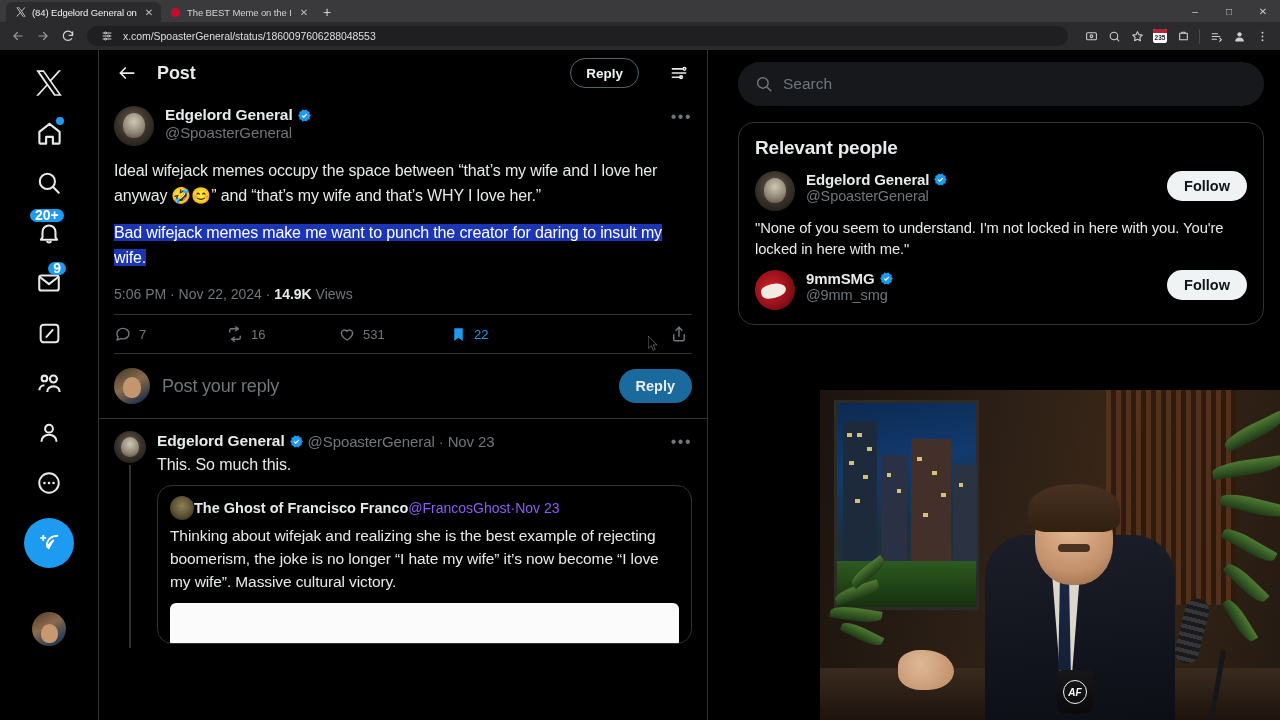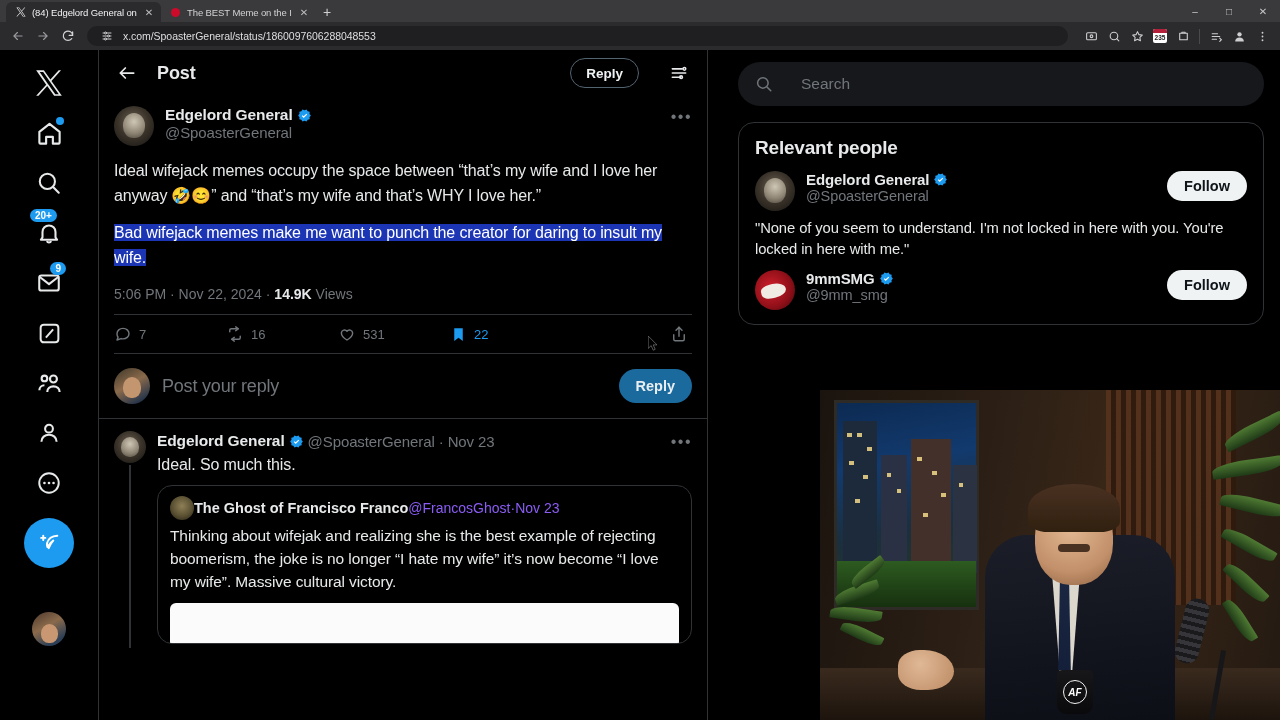--- a/index.html
+++ b/index.html
@@ -35,21 +35,21 @@
   .cal-ic .cal-num { font-size:6.5px; font-weight:bold; color:#222; text-align:center; line-height:10px; }
   .vsep { width:1px; height:15px; background:#4a4a4d; margin:0 3px; }
 
   
   #page { position:relative; width:1280px; height:670px; background:#000; display:flex; }
 
   
   #leftnav { width:98px; flex:0 0 98px; background:#000; display:flex; flex-direction:column;
              align-items:center; padding-top:8px; }
   .nv { width:50px; height:50px; display:flex; align-items:center; justify-content:center; position:relative; color:#e7e9ea; }
-  .badge { position:absolute; background:#1d9bf0; color:#fff; font-size:10px; font-weight:bold;
+  .badge { position:absolute; background:#1d9bf0; color:#fff; font-size:14px; font-weight:bold;
            border-radius:9px; padding:1px 5px; line-height:11px; }
   .badge.dot { width:8px; height:8px; padding:0; border-radius:50%; }
   #compose-btn { width:50px; height:50px; border-radius:50%; background:#1d9bf0; display:flex;
                  align-items:center; justify-content:center; margin-top:10px; }
   #nav-avatar { width:34px; height:34px; border-radius:50%; margin-top:44px; overflow:hidden;
                 background:linear-gradient(150deg,#5b4434 10%,#8a6a4b 42%,#2d3f56 80%); position:relative; }
   #nav-avatar::after { content:""; position:absolute; left:9px; top:12px; width:17px; height:19px;
                        border-radius:50% 50% 45% 45%; background:#c99873; }
 
   
@@ -111,21 +111,21 @@
   .quote-card { margin-top:10px; border:1px solid #2f3336; border-radius:15px; overflow:hidden; }
   .qc-head { display:flex; align-items:center; padding:10px 12px 0 12px; }
   .qc-name { font-size:14.5px; font-weight:bold; }
   .qc-handle { font-size:14px; color:#8b5cf6; }
   .qc-body { padding:4px 12px 10px 12px; font-size:15.5px; line-height:23px; letter-spacing:-0.1px; }
   .qc-img { margin:0 12px; height:40px; background:#fbfbfb; border-radius:6px 6px 0 0; }
 
   
   #rightcol { flex:1; padding:12px 16px 0 30px; }
   #search-bar { height:44px; background:#16181c; border-radius:22px; display:flex; align-items:center;
-                gap:28px; padding:0 17px; }
+                gap:10px; padding:0 17px; }
   #search-placeholder { font-size:15.5px; color:#71767b; }
   #relevant-card { margin-top:16px; border:1px solid #2f3336; border-radius:16px; padding:14px 0 4px 0; }
   #relevant-title { font-size:19px; font-weight:bold; padding:0 16px 12px 16px; letter-spacing:-0.2px; }
   .person { padding:0 16px 10px 16px; }
   .person-top { display:flex; align-items:flex-start; gap:11px; }
   .person-meta { flex:1; }
   .person-name { font-size:15px; font-weight:bold; display:flex; align-items:center; gap:4px; letter-spacing:-0.1px; }
   .person-handle { font-size:14.5px; color:#71767b; letter-spacing:-0.1px; }
   .follow-btn { background:#eff3f4; color:#0f1419; font-size:14.5px; font-weight:bold;
                 border-radius:17px; padding:7px 17px; flex-shrink:0; }
@@ -458,21 +458,21 @@
           <span class="dispname">Edgelord General</span>
           <svg class="verified" viewBox="0 0 24 24">
               <path fill="#1d9bf0" d="M22.2 12l-2.2-2.6.3-3.4-3.3-.8-1.7-2.9L12 3.6 8.7 2.3 7 5.2l-3.3.7.3 3.4L1.8 12 4 14.6l-.3 3.4 3.3.8 1.7 2.9 3.3-1.3 3.3 1.3 1.7-2.9 3.3-.8-.3-3.4z"></path>
               <path fill="#fff" d="M10.7 15.9l-3-3 1.3-1.3 1.7 1.7 4.3-4.3 1.3 1.3z"></path>
             </svg>
           <span class="handle">@SpoasterGeneral</span>
           <span class="dot-sep">·</span>
           <span class="handle">Nov 23</span>
           <span class="more-dots">•••</span>
         </div>
-        <div class="reply-text">Ideal. So much this.</div>
+        <div class="reply-text">This. So much this.</div>
 
         <div class="quote-card">
           <div class="qc-head">
             <div class="av av-24 av-ghost"></div>
             <span class="qc-name">The Ghost of Francisco Franco</span>
             <span class="qc-handle">@FrancosGhost</span>
             <span class="qc-handle">·</span>
             <span class="qc-handle">Nov 23</span>
           </div>
           <div class="qc-body">Thinking about wifejak and realizing she is the best example of rejecting boomerism, the joke is no longer “I hate my wife” it’s now become “I love my wife”. Massive cultural victory.</div>

